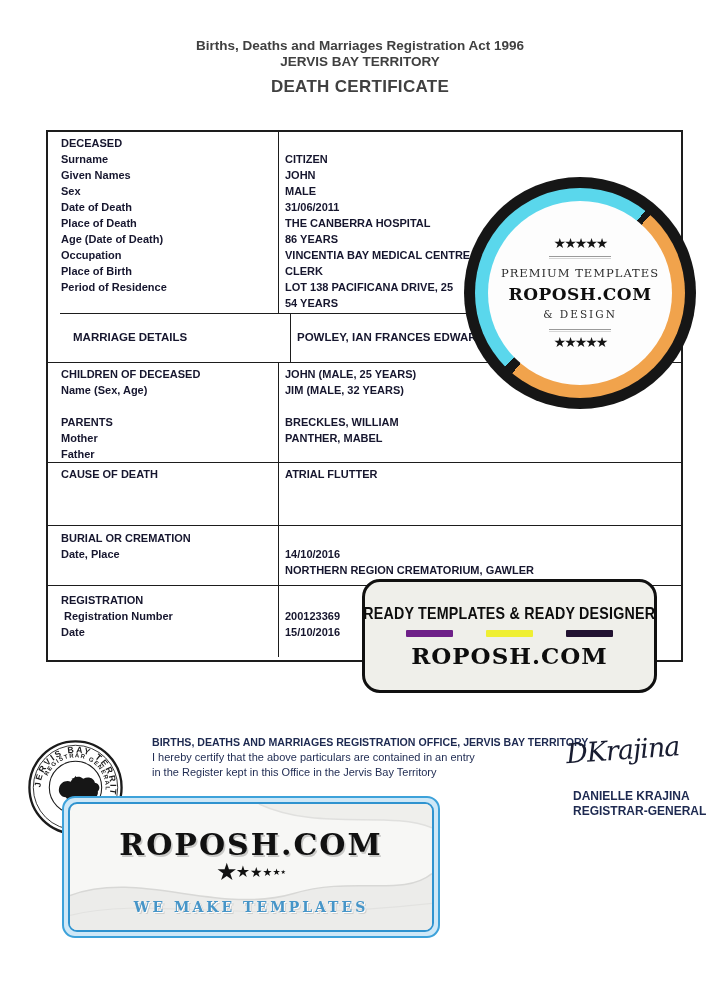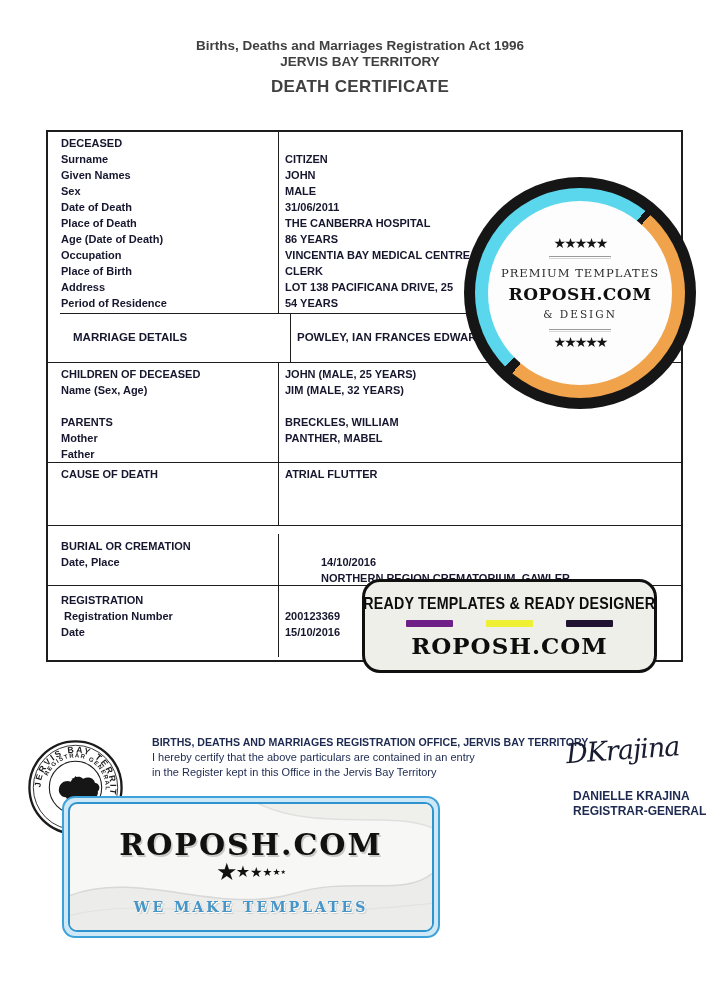--- a/index.html
+++ b/index.html
@@ -20,39 +20,39 @@
   .lc { width:231px; border-right:1.5px solid #1d1d1d; padding:3px 2px 0 13px; }
   .rc { flex:1; padding:3px 2px 0 6px; }
   .ln { height:16px; line-height:16px; font-size:11px; font-weight:bold; color:#16162e; white-space:nowrap; }
   .ln.indent { padding-left:3px; }
   .r-deceased { height:181px; }
   .r-marriage { height:49px;margin-left:12px; }
   .r-marriage .lc, .r-marriage .rc { padding-top:15px; }
   .r-marriage .ln { font-size:11.5px; }
   .r-children { height:100px; }
   .r-cause { height:63px; }
-  .r-burial { height:60px; padding-top:8px;gap:36px; }
+  .r-burial { height:60px; padding-top:0; }
   .r-burial .lc, .r-burial .rc { padding-top:4px; }
   .r-registration { height:71.5px; }
   .r-registration .lc, .r-registration .rc { padding-top:6px; }
 
   
   .badge-circle { left:464px; top:177px; width:232px; height:232px; border-radius:50%; background:#161616; }
   .bc-ring { position:absolute; inset:11px; border-radius:50%;
              background:conic-gradient(from 42deg, #f1a34c 0 49.5%, #161616 49.5% 51%, #5ad7ec 51% 99%, #161616 99% 100%); }
   .bc-inner { position:absolute; inset:24px; border-radius:50%; background:#fdfdfd;
               display:flex; flex-direction:column; align-items:center; justify-content:center; }
   .bc-stars { font-size:14px; letter-spacing:-2px; color:#141414; line-height:15px; }
   .bc-rule { width:62px; height:1px; background:#9a9a9a; margin:5px 0; box-shadow:0 2px 0 #d6d6d6; }
   .bc-line1 { font-family:"DejaVu Serif", serif; font-size:11.5px; letter-spacing:1px; color:#2b2b2b; margin-top:4px; }
   .bc-name  { font-family:"DejaVu Serif", serif; font-size:17px; font-weight:bold; letter-spacing:.5px; color:#0e0e0e; margin-top:4px; }
   .bc-line3 { font-family:"DejaVu Serif", serif; font-size:10.5px; letter-spacing:2px; color:#2b2b2b; margin:4px 0 4px; }
 
   
-  .badge-rect { left:362px; top:579px; width:295px; height:94px; background:#efefea;
+  .badge-rect { left:362px; top:579px; width:295px; height:114px; background:#efefea;
                 border:3.5px solid #101010; border-radius:18px;
                 display:flex; flex-direction:column; align-items:center; justify-content:center; }
   .br-line1 { font-size:14px; font-weight:bold; color:#0d0d0d; letter-spacing:.2px; transform:scale(1.02,1.15); white-space:nowrap; }
   .br-dashes { display:flex; gap:33px; margin:9px 0 7px; }
   .br-dash { width:47px; height:7px; border-radius:1px; }
   .br-name { font-family:"DejaVu Serif", serif; font-size:23px; font-weight:bold; letter-spacing:1px; color:#0d0d0d; line-height:24px; }
 
   
   .stamp { left:27px; top:739px; width:97px; height:97px; }
   .cert-text { left:152px; top:735px; width:430px; color:#1d2950; }
@@ -93,21 +93,20 @@
     <div class="lc">
       <div class="ln">DECEASED</div>
       <div class="ln">Surname</div>
       <div class="ln">Given Names</div>
       <div class="ln">Sex</div>
       <div class="ln">Date of Death</div>
       <div class="ln">Place of Death</div>
       <div class="ln">Age (Date of Death)</div>
       <div class="ln">Occupation</div>
       <div class="ln">Place of Birth</div>
-      <div class="ln">Address</div>
       <div class="ln">Period of Residence</div>
     </div>
     <div class="rc">
       <div class="ln"></div>
       <div class="ln">CITIZEN</div>
       <div class="ln">JOHN</div>
       <div class="ln">MALE</div>
       <div class="ln">31/06/2011</div>
       <div class="ln">THE CANBERRA HOSPITAL</div>
       <div class="ln">86 YEARS</div>

